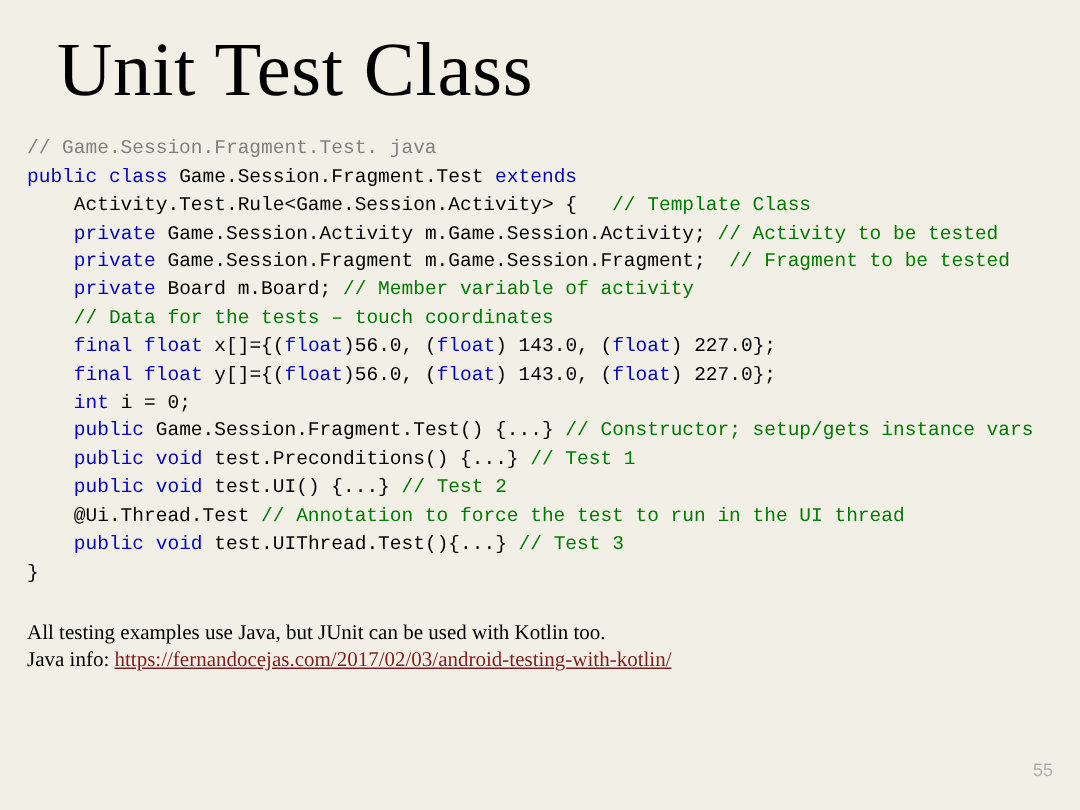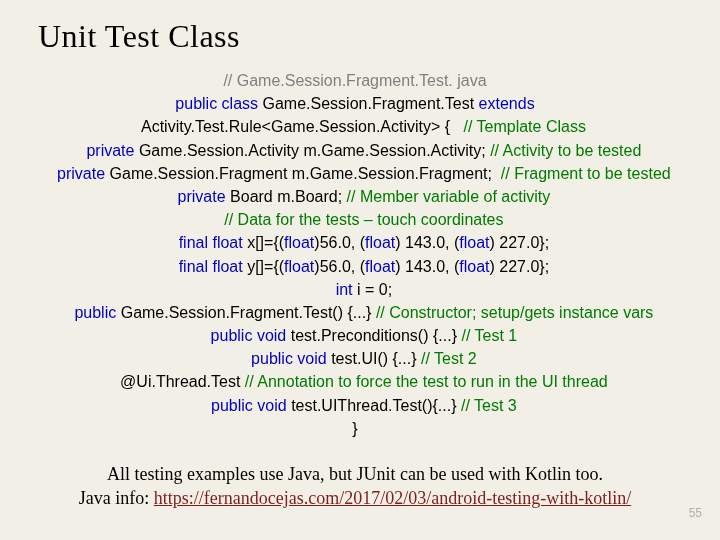--- a/index.html
+++ b/index.html
@@ -13,43 +13,41 @@
     overflow: hidden;
   }
   .slide {
     width: 720px;
     height: 540px;
     position: relative;
     box-sizing: border-box;
     padding: 18px 28px 0 28px;
   }
   .title {
-    font-size: 32px;
+    font-size: 51px;
     font-weight: 400;
     margin: 0 0 14px 10px;
     letter-spacing: 0.5px;
   }
   .codeblock {
-    font-family: Liberation Sans, sans-serif;
-    font-size: 16px;
+    font-family: Liberation Mono, monospace;
+    font-size: 13px;
     line-height: 1.45;
     white-space: pre;
     color: #000;
     margin-left: -10px;
-    text-align: center;
   }
   .kw { color: #0000c0; }           
   .cm-green { color: #007a00; }     
   .cm-gray { color: #808080; }      
   .footer-text {
-    font-size: 18px;
+    font-size: 14px;
     line-height: 1.35;
     margin-top: 22px;
     margin-left: -10px;
-    text-align: center;
   }
   .footer-text a {
     color: #7f1d1d;
     text-decoration: underline;
   }
   .pagenum {
     position: absolute;
     bottom: 20px;
     right: 18px;
     font-size: 12px;

